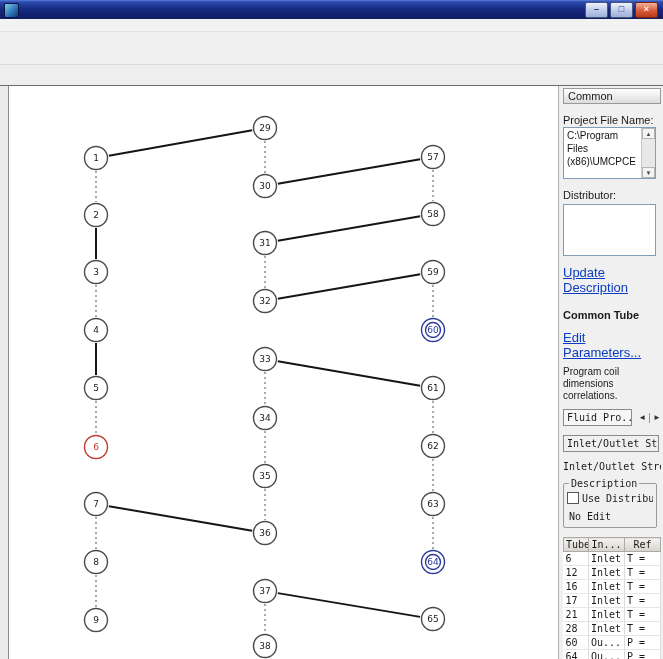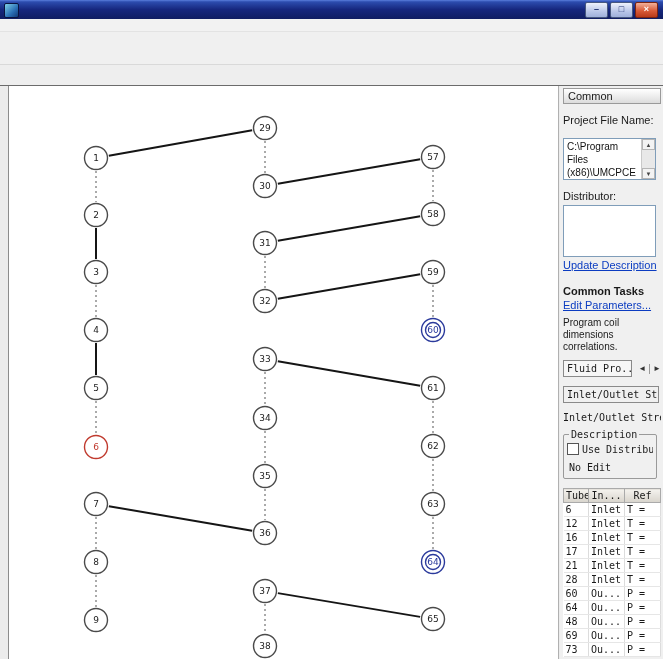--- a/index.html
+++ b/index.html
@@ -36,28 +36,28 @@
   .node-outlet circle{stroke:#2b3a9c;}
   .node-outlet text{fill:#2b3a9c;}
 
   
   .sidebar{position:absolute;left:560px;top:0;bottom:0;width:103px;background:#f0f0f0;
            padding:2px 2px 0 3px;box-sizing:border-box;font-size:11px;color:#1a1a1a;}
   .group-header{border:1px solid #9a9a9a;background:linear-gradient(180deg,#ffffff,#dcdcdc);
                 height:14px;line-height:14px;padding-left:4px;font-size:11px;width:calc(100% - 6px);}
   .lbl{margin-top:10px;font-size:11px;}
   .white-box{background:#fff;border:1px solid #7f9db9;font-size:10px;line-height:13px;color:#111;}
-  .file-box{position:relative;margin-top:12px;height:42px;padding:1px 15px 1px 3px;box-sizing:border-box;
+  .file-box{position:relative;margin-top:1px;height:52px;padding:1px 15px 1px 3px;box-sizing:border-box;
             width:calc(100% - 5px);word-wrap:break-word;overflow:hidden;}
   .vscroll{position:absolute;right:0;top:0;bottom:0;width:13px;background:#e8e8e8;border-left:1px solid #c9c9c9;}
   .vs-btn{position:absolute;left:0;right:0;height:11px;background:#f3f3f3;border:1px solid #b5b5b5;
           font-size:6px;line-height:10px;text-align:center;color:#444;box-sizing:border-box;}
   .vs-btn.up{top:0;} .vs-btn.down{bottom:0;}
   .desc-box{margin-top:3px;height:52px;width:calc(100% - 5px);box-sizing:border-box;}
-  .link{color:#0b3cc1;text-decoration:underline;font-size:11px;margin-top:2px;display:block;cursor:pointer;}
+  .link{color:#0b3cc1;text-decoration:underline;font-size:13px;margin-top:9px;display:block;cursor:pointer;}
   .bold-hdr{font-weight:bold;font-size:11px;margin-top:14px;}
   .note{margin-top:6px;font-size:10px;line-height:12px;width:100px;}
   .tabrow{margin-top:7px;display:flex;align-items:center;}
   .tab{border:1px solid #8a8a8a;background:#f6f6f6;font:10px "DejaVu Sans Mono",monospace;
        padding:2px 3px;white-space:nowrap;overflow:hidden;width:64px;}
   .tab-arrows{margin-left:6px;font-size:8px;color:#333;display:flex;gap:3px;align-items:center;}
   .tab-arrows .sep{width:1px;height:10px;background:#999;}
   .combo{margin-top:9px;border:1px solid #8a8a8a;background:#f0f0f0;font:10px "DejaVu Sans Mono",monospace;
          padding:2px 3px;white-space:nowrap;overflow:hidden;width:calc(100% - 10px);}
   .mono-lbl{margin-top:9px;font:10px "DejaVu Sans Mono",monospace;white-space:nowrap;overflow:hidden;}
@@ -264,21 +264,21 @@
           <div class="vs-btn up">▲</div>
           <div class="vs-btn down">▼</div>
         </div>
       </div>
 
       <div class="lbl">Distributor:</div>
       <div class="white-box desc-box"></div>
 
       <span class="link">Update Description</span>
 
-      <div class="bold-hdr">Common Tasks</div>
+      <div class="bold-hdr">Common Tube</div>
 
       <span class="link">Edit Parameters...</span>
 
       <div class="note">Program coil dimensions correlations.</div>
 
       <div class="tabrow">
         <div class="tab">Fluid Pro...</div>
         <div class="tab-arrows">
           <span>◄</span>
           <span class="sep"></span>

